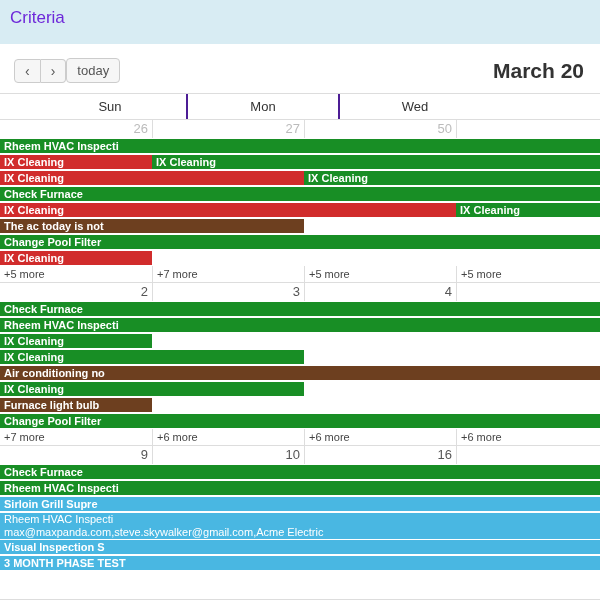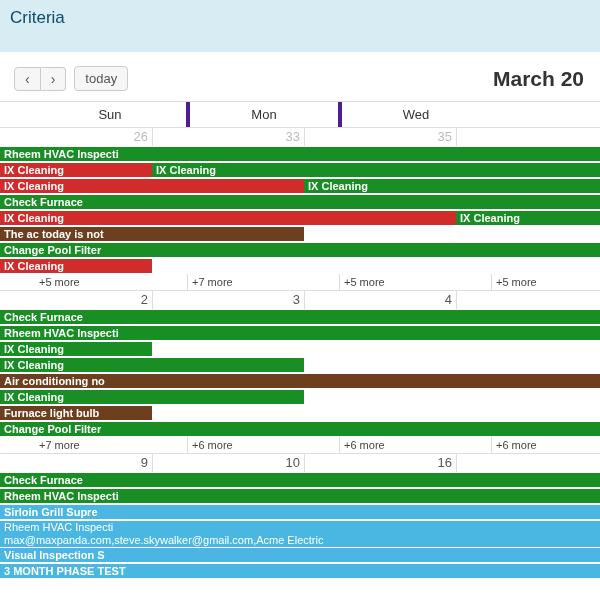--- a/index.html
+++ b/index.html
@@ -1,41 +1,41 @@
 <!DOCTYPE html>
 <html><head>
 <meta charset="utf-8">
 <style>
   * { box-sizing: border-box; margin: 0; padding: 0; }
   body { font-family: Arial, Helvetica, sans-serif; font-size: 12px; color: #333; background: #fff; }
-  .header-strip { background: #d8ecf3; padding: 8px 0 24px 10px; font-size: 17px; color: #0c4a6e; }
+  .header-strip { background: #d8ecf3; padding: 8px 0 16px 10px; font-size: 17px; color: #6d28d9; }
   .toolbar { display: flex; align-items: center; padding: 14px 10px 10px 14px; }
   .btn-group { display: flex; }
   .nav-btn { border: 1px solid #ccc; background: #f6f6f6; padding: 4px 10px; font-size: 14px; color: #555; cursor: pointer; line-height: 1; }
   .nav-btn:first-child { border-top-left-radius: 4px; border-bottom-left-radius: 4px; }
   .nav-btn:last-child { border-top-right-radius: 4px; border-bottom-right-radius: 4px; border-left: none; }
-  .today-btn { border: 1px solid #ccc; background: #f6f6f6; padding: 4px 10px; font-size: 13px; color: #555; border-radius: 4px; cursor: pointer; margin-left: 8px; }
+  .today-btn { border: 1px solid #ccc; background: #f6f6f6; padding: 4px 10px; font-size: 13px; color: #555; border-radius: 4px; cursor: pointer; margin-left: 0; }
   .spacer { flex: 1; }
   .title { font-size: 21px; font-weight: bold; margin-right: 6px; }
   .cal { border-top: 1px solid #ddd; }
   .dow { display: grid; grid-template-columns: 152px 152px 152px 152px; border-bottom: 1px solid #ddd; padding-left: 34px; }
-  .dow div { text-align: center; font-size: 13px; padding: 5px 0; border-left: 4px solid #4c1d95; }
+  .dow div { text-align: center; font-size: 13px; padding: 5px 0; border-left: 2px solid #4c1d95; }
   .dow div:first-child { border-left: none; }
   .week { border-bottom: 1px solid #ddd; }
   .daterow { display: grid; grid-template-columns: 152px 152px 152px 152px; height: 18px; }
   .datecell { border-left: 1px solid #ddd; text-align: right; padding: 1px 4px 0 8px; font-size: 13px; color: #555; }
   .datecell:first-child { border-left: none; }
   .datecell.other { color: #bbb; }
   .eventrow { position: relative; height: 15px; margin-top: 1px; }
   .ev { position: absolute; top: 0; height: 14px; color: #fff; font-size: 11px; font-weight: bold; line-height: 14px; padding-left: 4px; white-space: nowrap; overflow: hidden; }
   .green { background: #188e25; }
   .red { background: #d12c2c; }
   .brown { background: #6d3f1f; }
   .blue { background: #49b7e2; }
-  .morerow { display: grid; grid-template-columns: 152px 152px 152px 152px; height: 16px; padding-left: 35px; }
+  .morerow { display: grid; grid-template-columns: 152px 152px 152px 152px; height: 16px; }
   .more { border-left: 1px solid #ddd; font-size: 11px; color: #444; padding-left: 4px; line-height: 16px; }
   .more:first-child { border-left: none; }
   
   .c0 { left: 0; }
   .c1 { left: 152px; }
   .c2 { left: 304px; }
   .c3 { left: 456px; }
   .w1 { width: 152px; }
   .w2 { width: 304px; }
   .w3 { width: 456px; }
@@ -61,22 +61,22 @@
 <div class="cal">
   <div class="dow">
     <div>Sun</div>
     <div>Mon</div>
     <div>Wed</div>
   </div>
   <div id="weeks">
       <div class="week">
         <div class="daterow">
           <div class="datecell other">26</div>
-          <div class="datecell other">33</div>
-          <div class="datecell other">35</div>
+          <div class="datecell other">27</div>
+          <div class="datecell other">50</div>
           <div class="datecell other"></div>
         </div>
         <div class="eventrow">
           <div class="ev green c0 w4">Rheem HVAC Inspecti</div>
         </div>
         <div class="eventrow">
           <div class="ev red c0 w1">IX Cleaning</div>
           <div class="ev green c1 w3">IX Cleaning</div>
         </div>
         <div class="eventrow">

